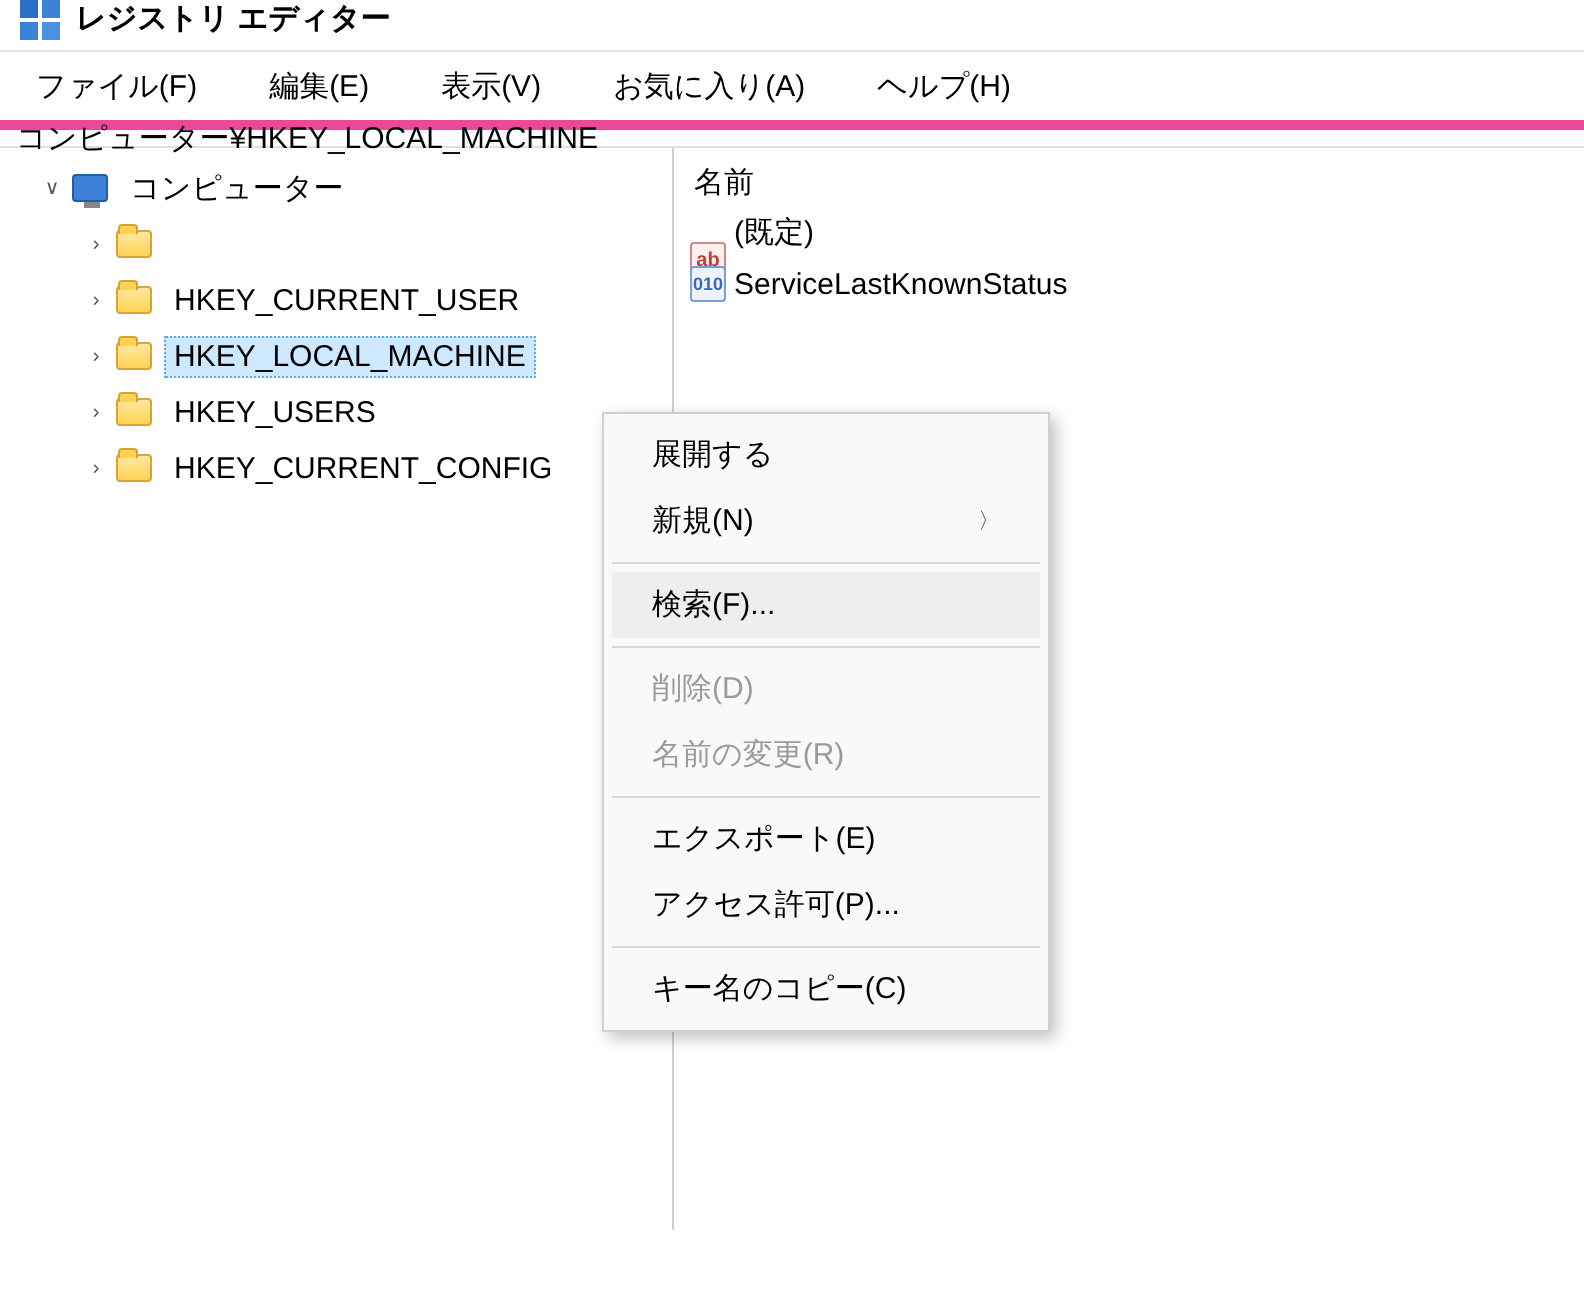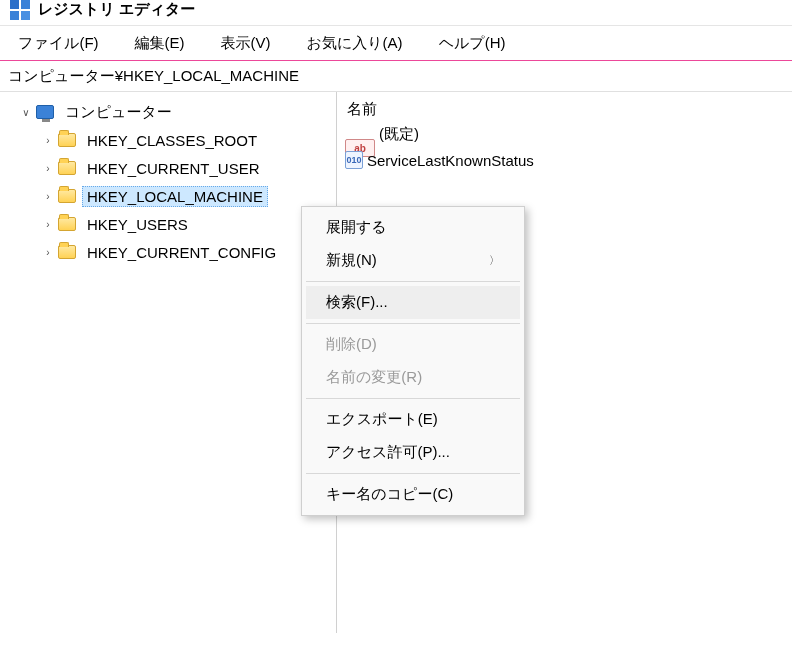--- a/index.html
+++ b/index.html
@@ -5,36 +5,36 @@
 * { margin: 0; padding: 0; box-sizing: border-box; }
 body { font-family: "Meiryo", "Yu Gothic UI", "Segoe UI", sans-serif; font-size: 15px; background: #fff; color: #000; width: 792px; height: 645px; overflow: hidden; position: relative; }
 .titlebar { height: 26px; display: flex; align-items: flex-start; padding: 0 10px; border-bottom: 1px solid #e5e5e5; font-weight: bold; }
 .app-icon { width: 20px; height: 20px; margin-right: 8px; display: grid; grid-template-columns: 1fr 1fr; grid-template-rows: 1fr 1fr; gap: 2px; }
 .app-icon span { background: #3b82d8; }
 .app-icon span:nth-child(1){ background:#2b6fc9; }
 .app-icon span:nth-child(4){ background:#4a90e2; }
 .title-text { font-size: 15px; }
 .menubar { height: 34px; display: flex; align-items: center; padding: 0 8px; gap: 16px; }
 .menubar .menu-item { padding: 4px 10px; cursor: default; }
-.addressbar { height: 32px; border-top: 1px solid #ec4899; border-bottom: 1px solid #e0e0e0; display: flex; align-items: center; padding: 0 8px; font-size: 15px; }
+.addressbar { height: 14px; border-top: 5px solid #ec4899; border-bottom: 1px solid #e0e0e0; display: flex; align-items: center; padding: 0 8px; font-size: 15px; }
 .content { display: flex; height: calc(645px - 40px - 34px - 30px); }
 .tree-pane { width: 337px; border-right: 1px solid #d0d0d0; padding: 6px 0; overflow: hidden; }
 .tree-row { display: flex; align-items: center; height: 28px; padding-left: 18px; white-space: nowrap; }
 .tree-row.child { padding-left: 40px; }
 .expander { width: 16px; height: 16px; display: inline-flex; align-items: center; justify-content: center; margin-right: 2px; font-size: 10px; color: #555; }
 .folder-icon { width: 18px; height: 14px; background: linear-gradient(#ffe9a2, #ffd255); border: 1px solid #d4a531; border-radius: 2px; margin-right: 6px; position: relative; }
 .folder-icon::before { content: ""; position: absolute; top: -4px; left: 0; width: 8px; height: 4px; background: #ffd255; border: 1px solid #d4a531; border-bottom: none; border-radius: 2px 2px 0 0; }
 .computer-icon { width: 18px; height: 14px; background: #3b82d8; border: 1px solid #1f5fa8; border-radius: 2px; margin-right: 6px; position: relative; }
 .computer-icon::after { content:""; position:absolute; bottom:-4px; left:5px; width:8px; height:3px; background:#888; }
 .tree-label { padding: 1px 4px; border: 1px solid transparent; }
 .tree-label.selected { background: #cde8ff; border: 1px dotted #67a9e8; }
 .list-pane { flex: 1; padding: 6px 0; }
 .list-header { padding: 2px 10px; font-size: 15px; }
 .list-row { display: flex; align-items: center; height: 26px; padding-left: 8px; }
-.reg-string-icon { width: 30px; height: 18px; margin-right: 4px; display:inline-flex; align-items:center; justify-content:center; font-size:10px; font-weight:bold; background:#fff0f0; border:1px solid #d08888; color:#c04040; border-radius:2px;margin-top:28px; }
+.reg-string-icon { width: 18px; height: 18px; margin-right: 4px; display:inline-flex; align-items:center; justify-content:center; font-size:10px; font-weight:bold; background:#fff0f0; border:1px solid #d08888; color:#c04040; border-radius:2px;margin-top:28px; }
 .reg-binary-icon { width: 18px; height: 18px; margin-right: 4px; display:inline-flex; align-items:center; justify-content:center; font-size:9px; font-weight:bold; background:#eef4ff; border:1px solid #7a9fd6; color:#3a68b8; border-radius:2px; }
 .context-menu { position: absolute; left: 301px; top: 206px; width: 224px; background: #f9f9f9; border: 1px solid #cfcfcf; box-shadow: 3px 3px 8px rgba(0,0,0,.25); padding: 4px 4px; font-size: 15px; }
 .context-menu .cm-item { padding: 7px 20px; display: flex; justify-content: space-between; align-items: center; cursor: default; }
 .context-menu .cm-item.highlighted { background: #eeeeee; }
 .context-menu .cm-item.disabled { color: #9a9a9a; }
 .context-menu .cm-sep { height: 1px; background: #d8d8d8; margin: 4px 0; }
 .cm-arrow { font-size: 11px; color: #444; }
 </style>
 </head>
 <body>
@@ -64,21 +64,20 @@
 <div class="content">
   <div class="tree-pane">
     <div class="tree-row">
       <span class="expander">∨</span>
       <span class="computer-icon"></span>
       <span class="tree-label">コンピューター</span>
     </div>
     <div class="tree-row child">
       <span class="expander">›</span>
       <span class="folder-icon"></span>
-      <span class="tree-label">HKEY_CLASSES_ROOT</span>
     </div>
     <div class="tree-row child">
       <span class="expander">›</span>
       <span class="folder-icon"></span>
       <span class="tree-label">HKEY_CURRENT_USER</span>
     </div>
     <div class="tree-row child">
       <span class="expander">›</span>
       <span class="folder-icon"></span>
       <span class="tree-label selected">HKEY_LOCAL_MACHINE</span>

